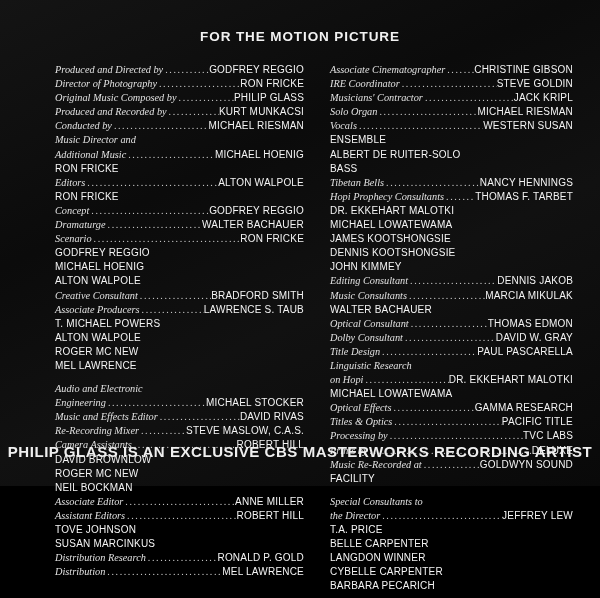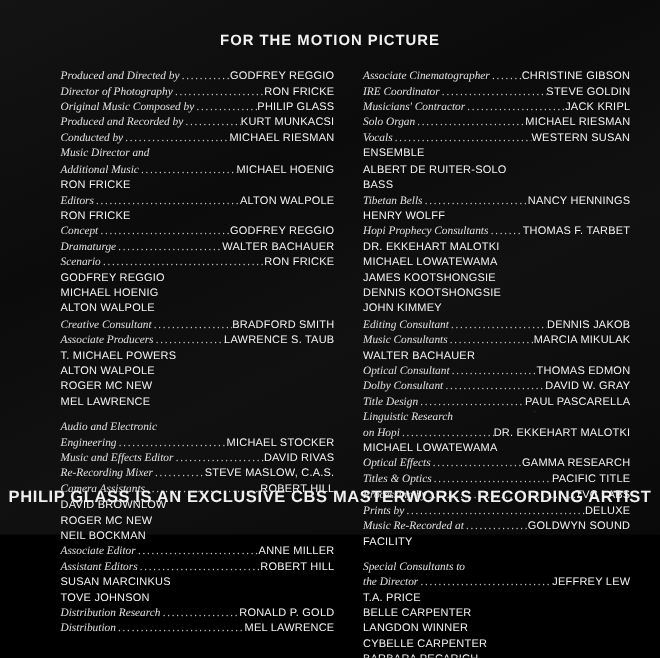--- a/index.html
+++ b/index.html
@@ -237,24 +237,24 @@
           <span class="role">Associate Editor</span>
           <span class="dots"> ............................................................</span>
           <span class="name">ANNE MILLER</span>
         </div>
         <div class="row">
           <span class="role">Assistant Editors</span>
           <span class="dots"> ............................................................</span>
           <span class="name">ROBERT HILL</span>
         </div>
         <div class="row nameonly">
+          <span class="name">TOVE JOHNSON</span>
+        </div>
+        <div class="row nameonly">
           <span class="name">SUSAN MARCINKUS</span>
-        </div>
-        <div class="row nameonly">
-          <span class="name">TOVE JOHNSON</span>
         </div>
         <div class="row">
           <span class="role">Distribution Research</span>
           <span class="dots"> ............................................................</span>
           <span class="name">RONALD P. GOLD</span>
         </div>
         <div class="row">
           <span class="role">Distribution</span>
           <span class="dots"> ............................................................</span>
           <span class="name">MEL LAWRENCE</span>
@@ -292,23 +292,20 @@
         <div class="row nameonly">
           <span class="name">ALBERT DE RUITER-SOLO</span>
         </div>
         <div class="row nameonly">
           <span class="name">BASS</span>
         </div>
         <div class="row">
           <span class="role">Tibetan Bells</span>
           <span class="dots"> ............................................................</span>
           <span class="name">NANCY HENNINGS</span>
-        </div>
-        <div class="row nameonly">
-          <span class="name">HENRY WOLFF</span>
         </div>
         <div class="row">
           <span class="role">Hopi Prophecy Consultants</span>
           <span class="dots"> ............................................................</span>
           <span class="name">THOMAS F. TARBET</span>
         </div>
         <div class="row nameonly">
           <span class="name">DR. EKKEHART MALOTKI</span>
         </div>
         <div class="row nameonly">

